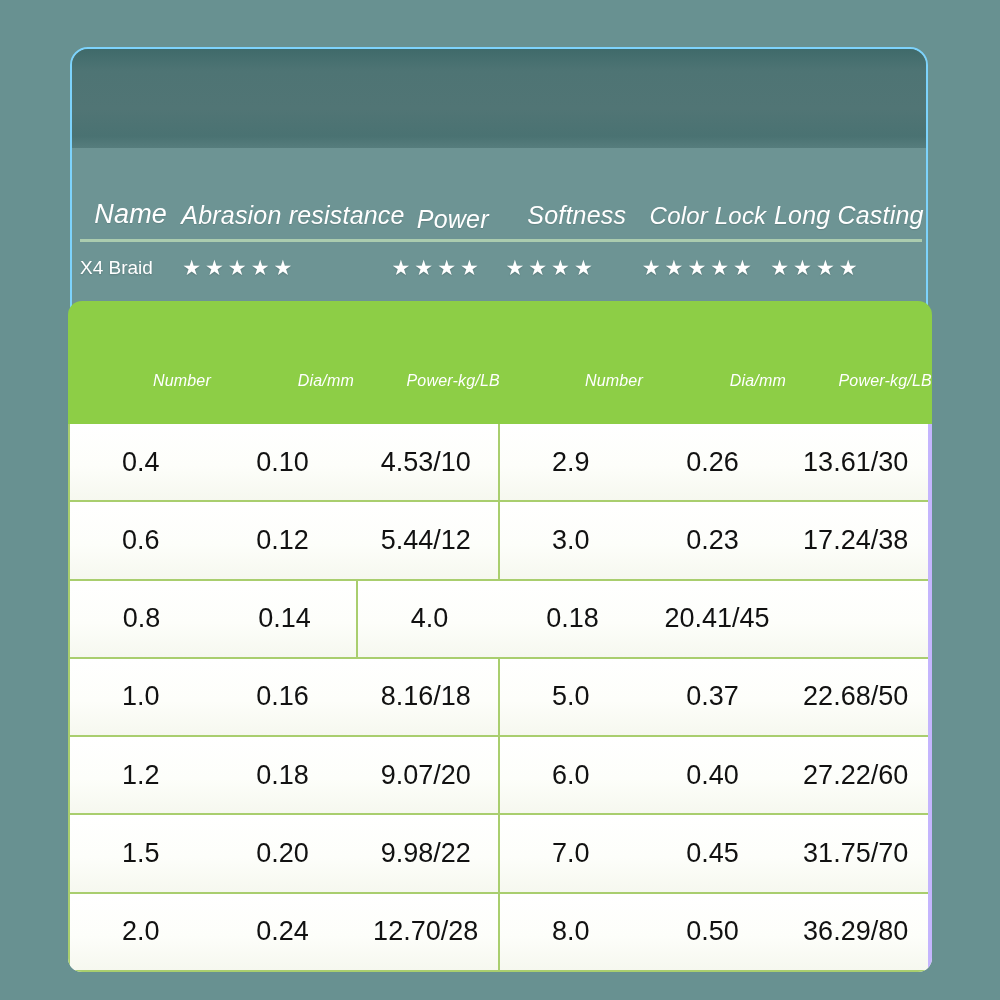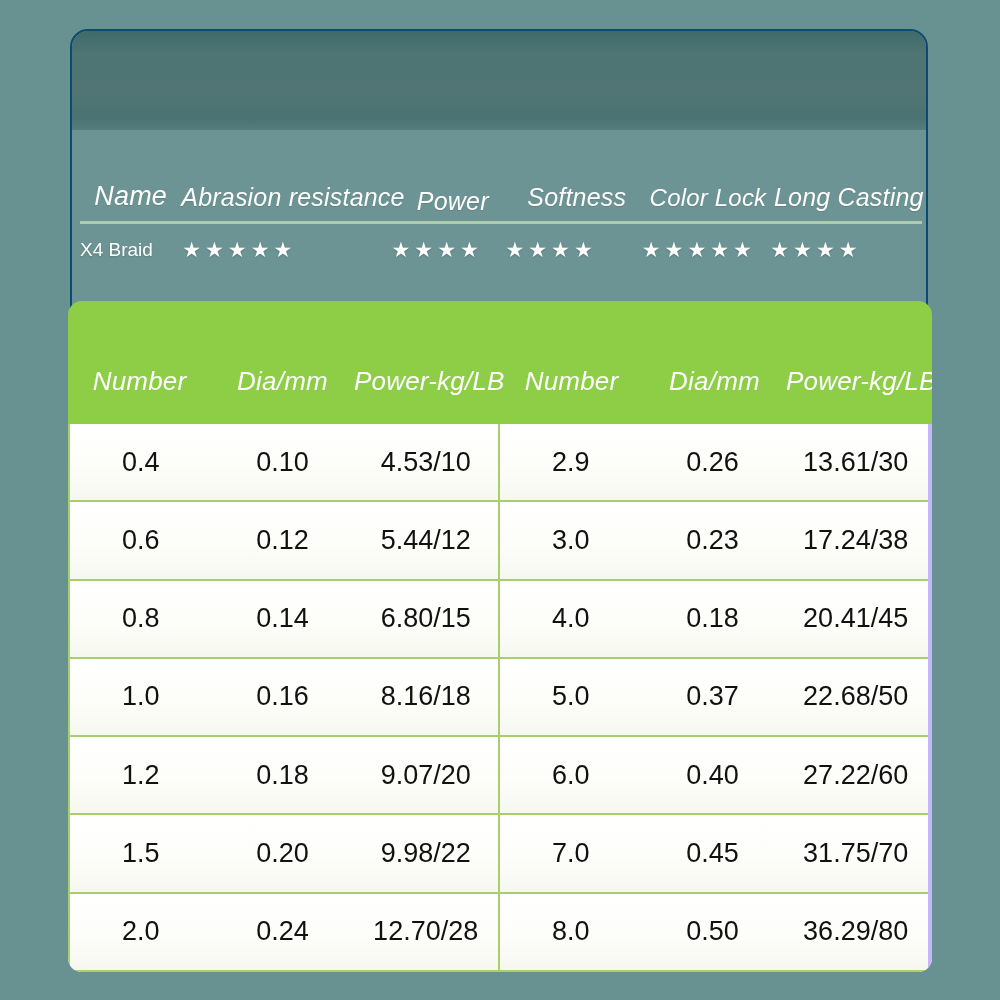--- a/index.html
+++ b/index.html
@@ -12,24 +12,24 @@
     background: #689191;
     font-family: "Liberation Sans", sans-serif;
     overflow: hidden;
     position: relative;
   }
 
   
   #feature-card {
     position: absolute;
     left: 70px;
-    top: 29px;
+    top: 47px;
     width: 858px;
     height: 302px;
-    border: 2px solid #0c4a6e;
+    border: 2px solid #7dd3fc;
     border-radius: 18px;
     box-sizing: border-box;
     overflow: hidden;
     background: #6d9494;
   }
   #feature-card .grad-band {
     position: absolute;
     left: 0; top: 0;
     width: 100%;
     height: 99px;
@@ -117,22 +117,22 @@
   #spec-head {
     height: 123px;
     background: #8dce46;
     display: flex;
     align-items: center;
     color: #ffffff;
     font-style: italic;
     white-space: nowrap;
   }
   #spec-head .sh {
-    text-align: center;
-    font-size: 26px;
+    text-align: right;
+    font-size: 16px;
     letter-spacing: 0.2px;
     margin-top: 37px;
   }
   .col-num  { width: 143px; }
   .col-dia  { width: 143px; }
   .col-pow  { width: 146px; }
   .sh-gap   { width: 0px; }
 
   #spec-body {
     height: 548px;
@@ -220,21 +220,20 @@
       <div class="cell col-dia">0.12</div>
       <div class="cell col-pow">5.44/12</div>
       <div class="cell-divider"></div>
       <div class="cell col-num">3.0</div>
       <div class="cell col-dia">0.23</div>
       <div class="cell col-pow">17.24/38</div>
     </div>
     <div class="spec-row">
       <div class="cell col-num">0.8</div>
       <div class="cell col-dia">0.14</div>
-      <div class="cell col-pow">6.80/15</div>
       <div class="cell-divider"></div>
       <div class="cell col-num">4.0</div>
       <div class="cell col-dia">0.18</div>
       <div class="cell col-pow">20.41/45</div>
     </div>
     <div class="spec-row">
       <div class="cell col-num">1.0</div>
       <div class="cell col-dia">0.16</div>
       <div class="cell col-pow">8.16/18</div>
       <div class="cell-divider"></div>

